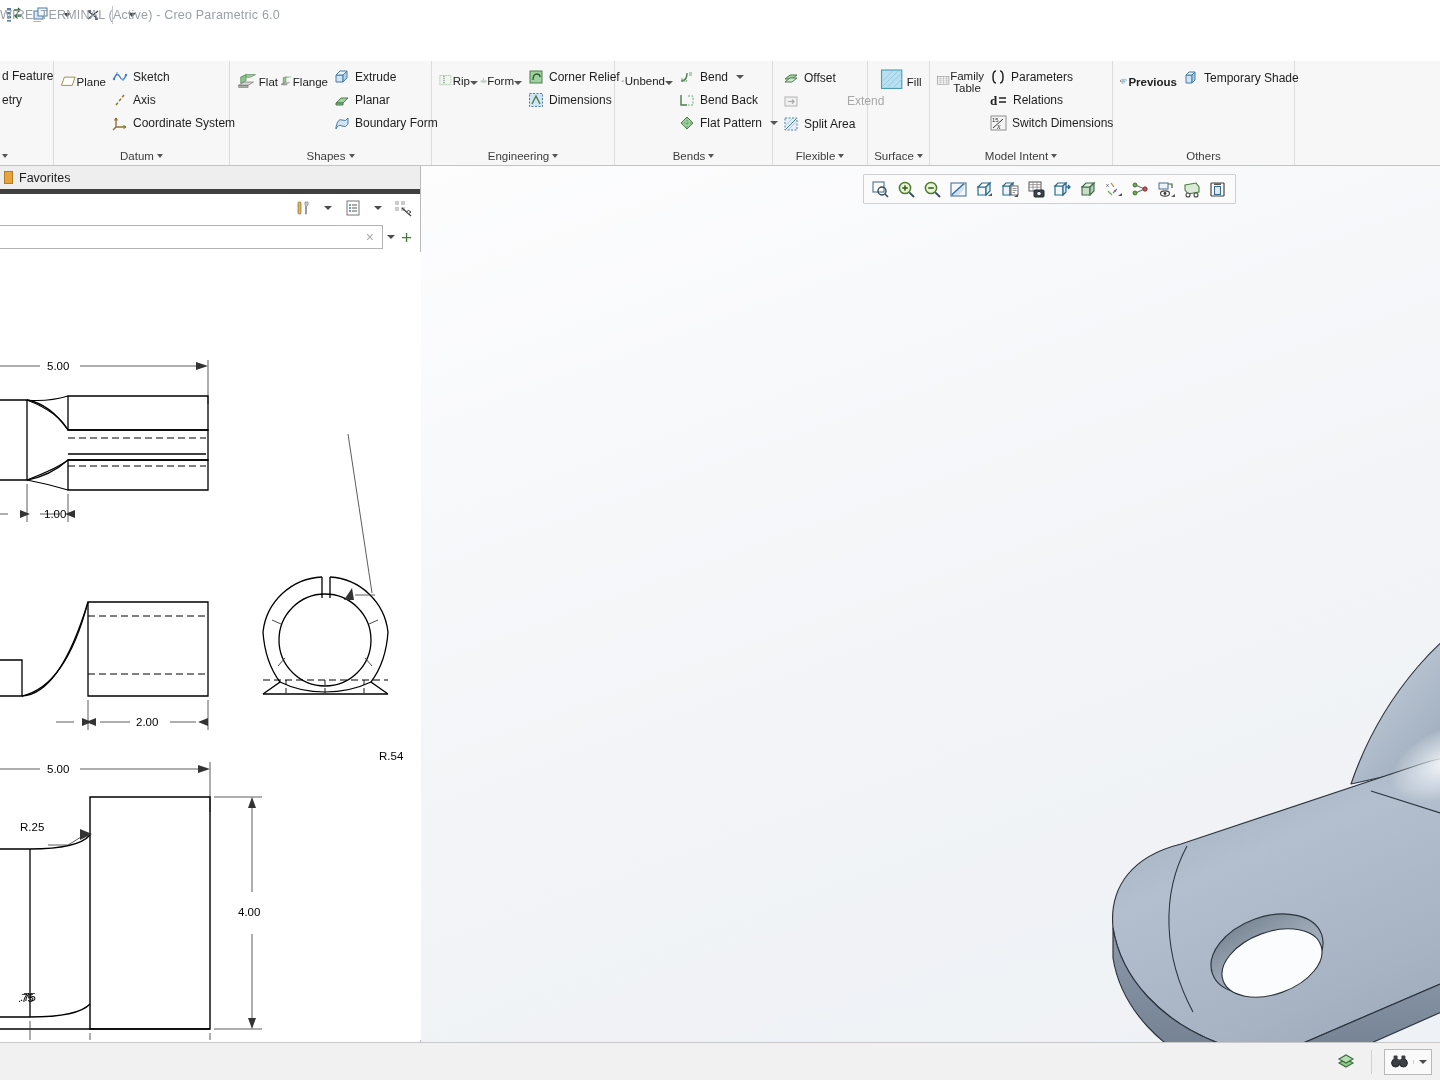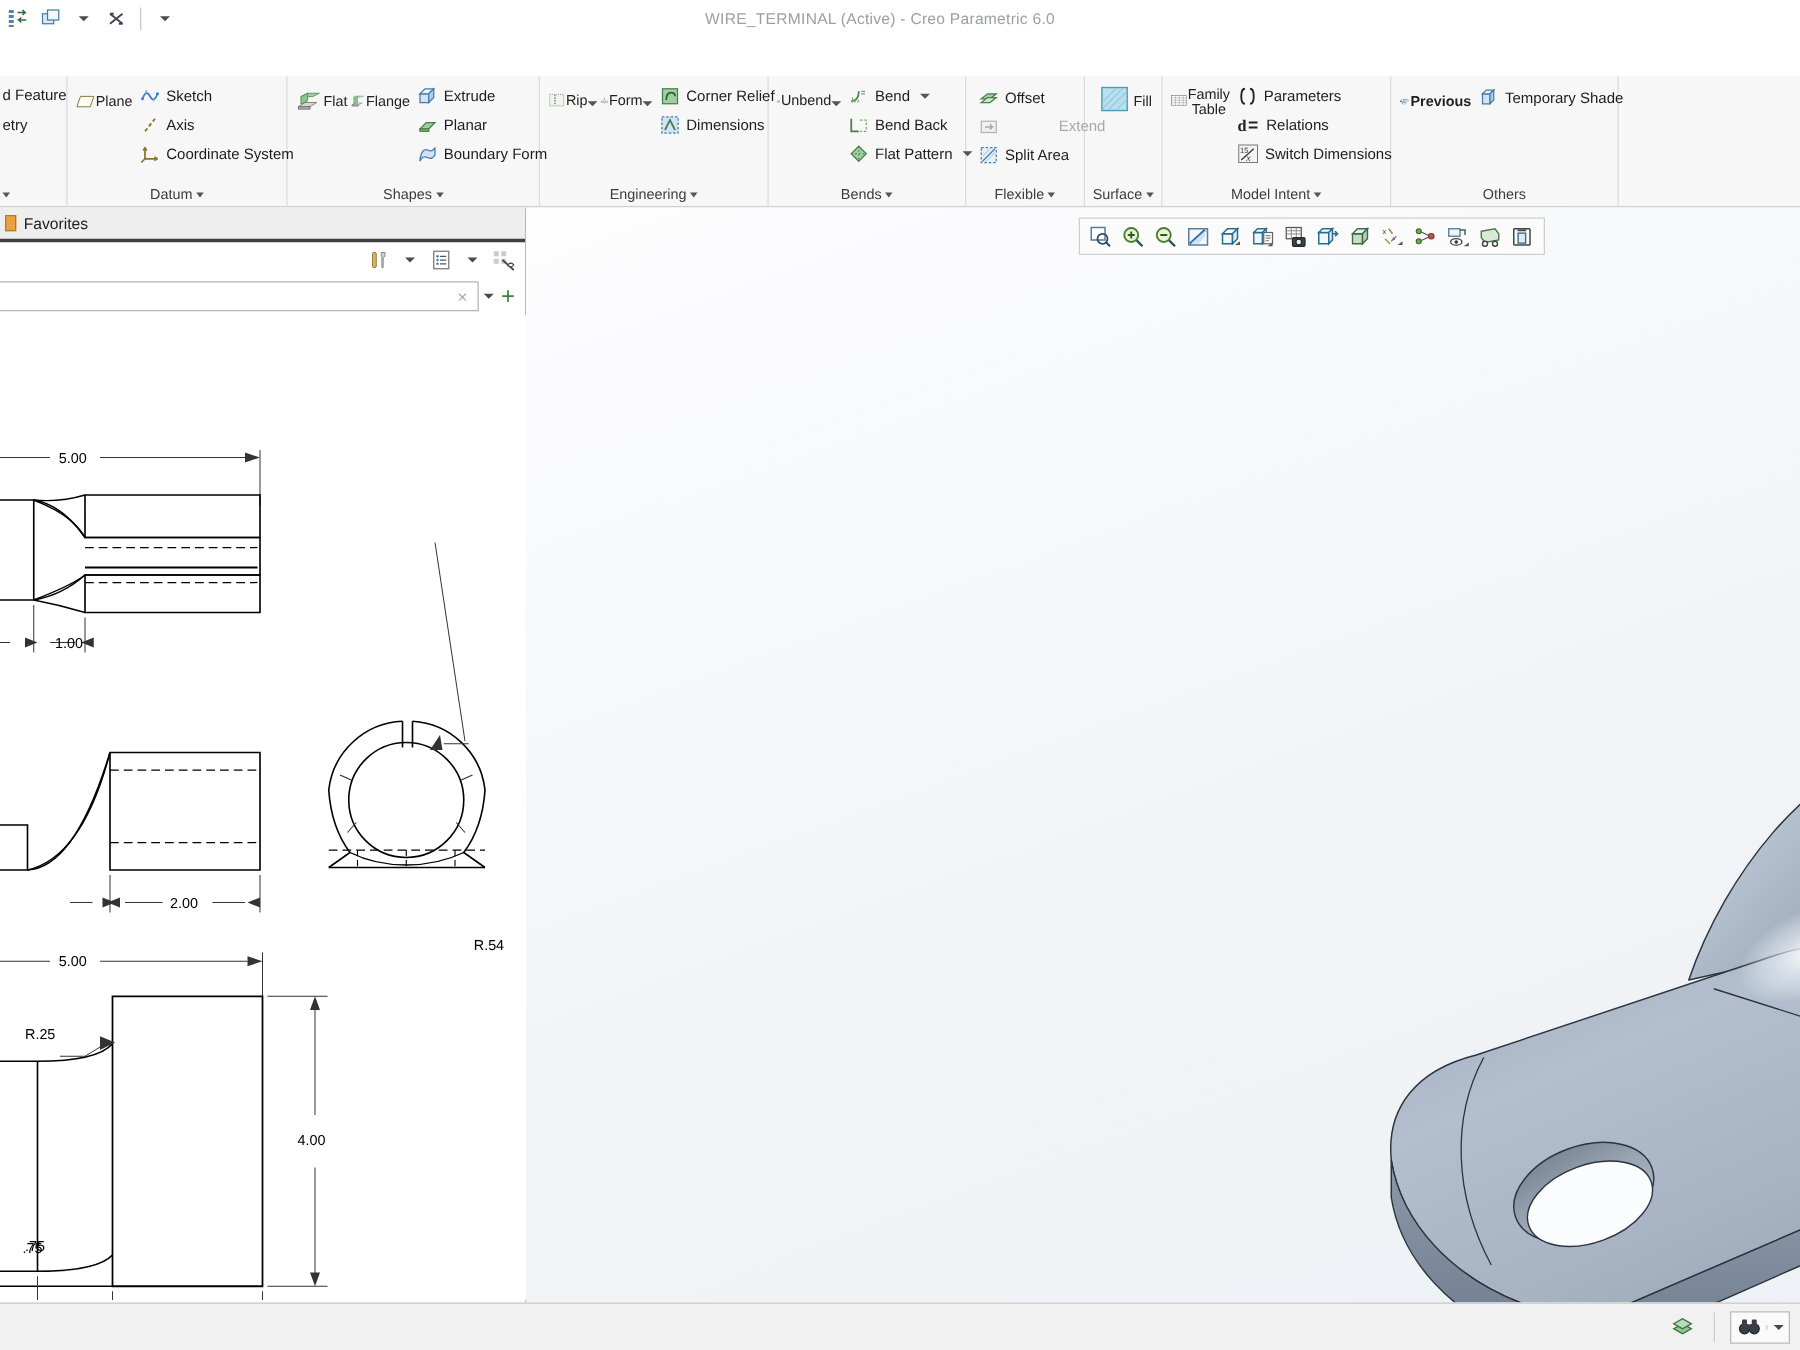--- a/index.html
+++ b/index.html
@@ -18,21 +18,21 @@
     display: flex; align-items: center;
   }
   .qat { display: flex; align-items: center; height: 29px; padding-left: 3px; gap: 2px; }
   .qat-btn {
     width: 24px; height: 24px;
     display: flex; align-items: center; justify-content: center;
   }
   .qat-sep { width: 1px; height: 18px; background: #c8c8c8; margin: 0 5px; }
   .caret { width: 0; height: 0; border-left: 4px solid transparent; border-right: 4px solid transparent; border-top: 4px solid #4a4a4a; }
   .title-text {
-    position: absolute; left: 0; width: 1408px; text-align: center;
+    position: absolute; left: 0; width: 1408px; text-align: left;
     font-size: 12.5px; color: #9aa0a6; letter-spacing: .2px;
     pointer-events: none;
   }
 
   
   .menubar {
     position: absolute; top: 29px; left: 0; width: 1440px; height: 32px;
     background: #3b4049;
     display: flex; align-items: center;
   }
@@ -76,21 +76,21 @@
   .small-btn .caret-sm {
     width:0;height:0;border-left:4px solid transparent;border-right:4px solid transparent;border-top:4px solid #555; margin-left:3px;
   }
 
   
   .leftpanel {
     position: absolute; top: 166px; left: 0; width: 421px; height: 876px;
     background: #ffffff; border-right: 1px solid #b9b9b9;
   }
   .fav-bar {
-    height: 28px; background: #eeeeee; border-bottom: 3px solid #404040;
+    height: 28px; background: #eeeeee; border-bottom: 5px solid #404040;
     display: flex; align-items: center; padding-left: 4px; gap: 6px;
   }
   .fav-tab-icon { width: 9px; height: 13px; background: #e8a33d; border: 1px solid #b07c26; }
   .fav-label { font-size: 12.5px; color: #1d1d1d; }
   .tool-row {
     height: 28px; display: flex; align-items: center; justify-content: flex-end;
     padding-right: 6px; gap: 3px; background: #ffffff;
   }
   .tool-row .tb { width: 22px; height: 22px; display:flex; align-items:center; justify-content:center; }
   .search-row {

